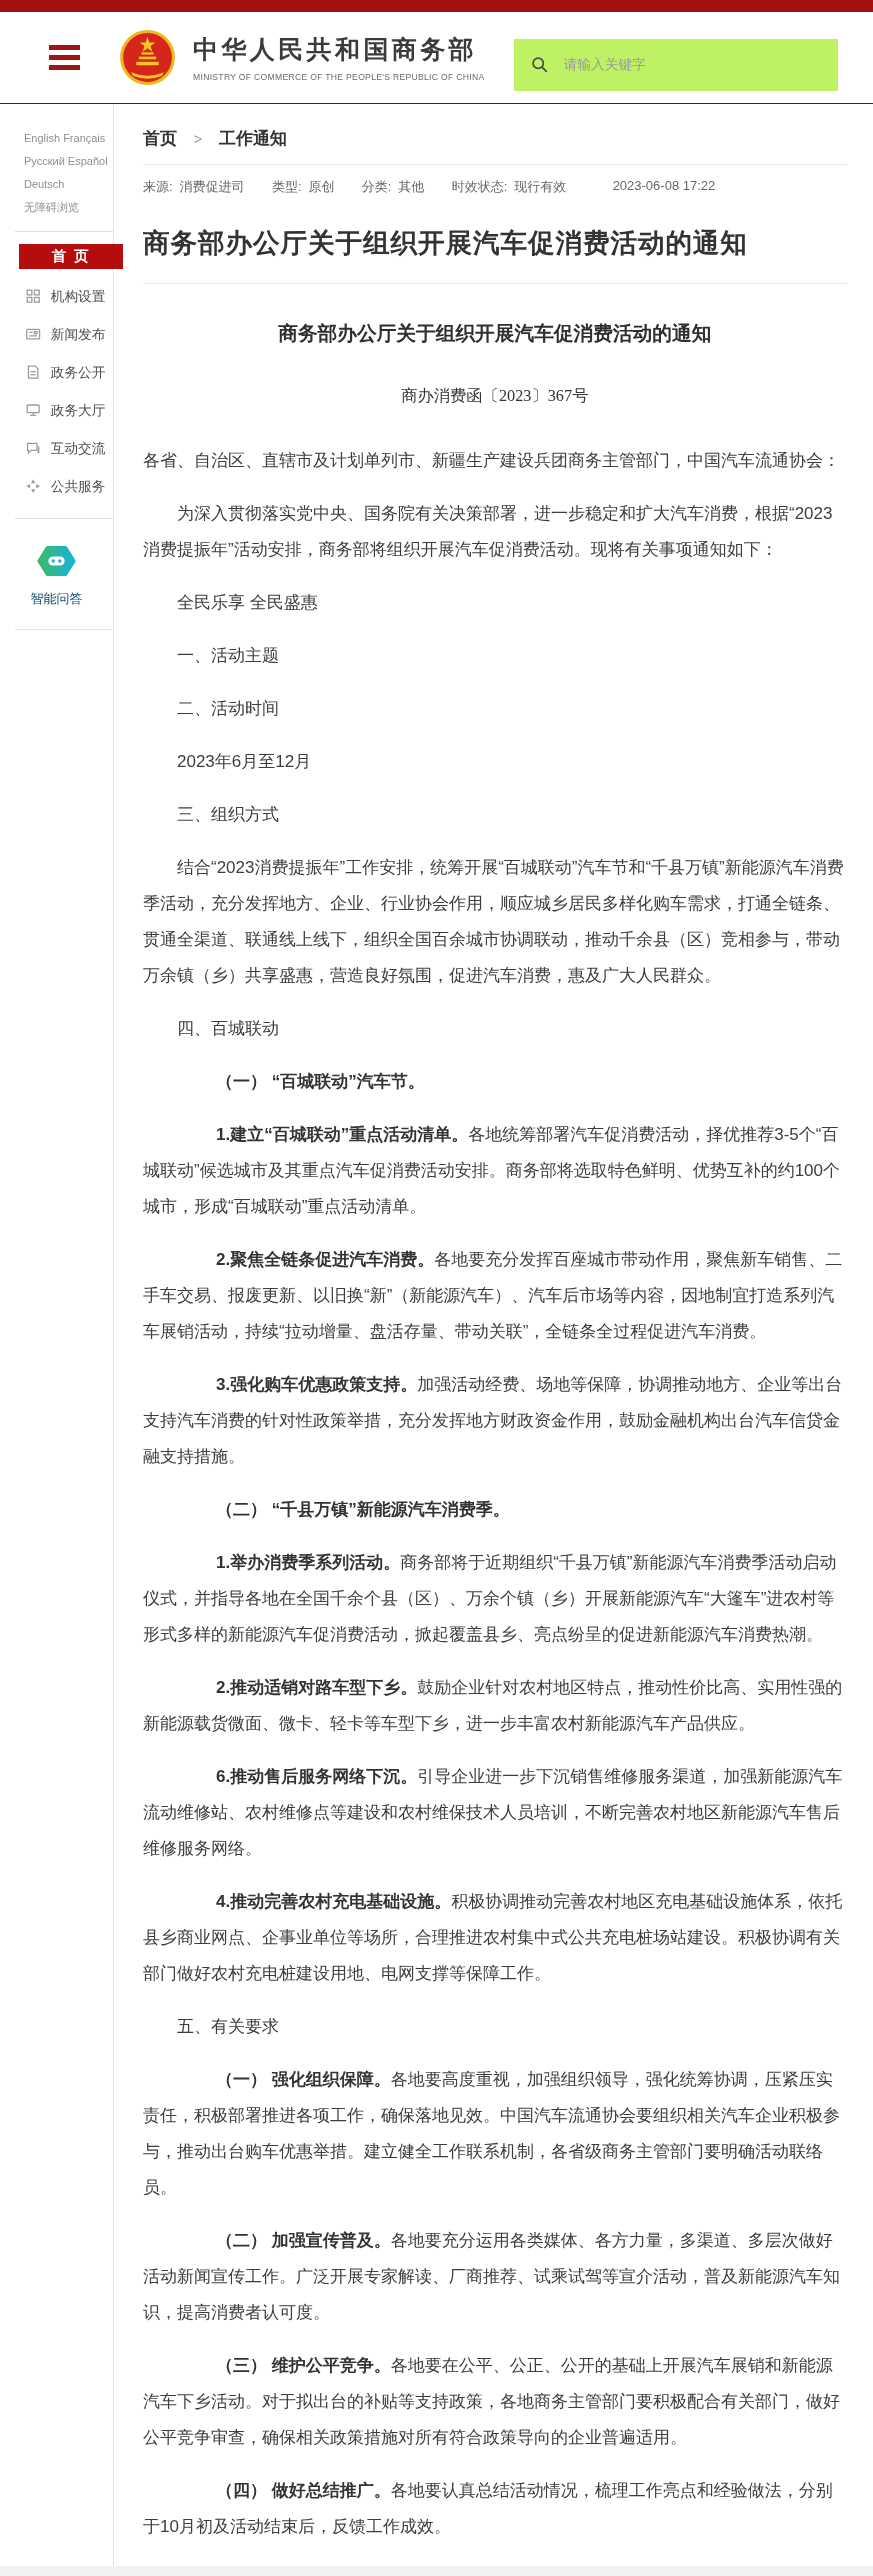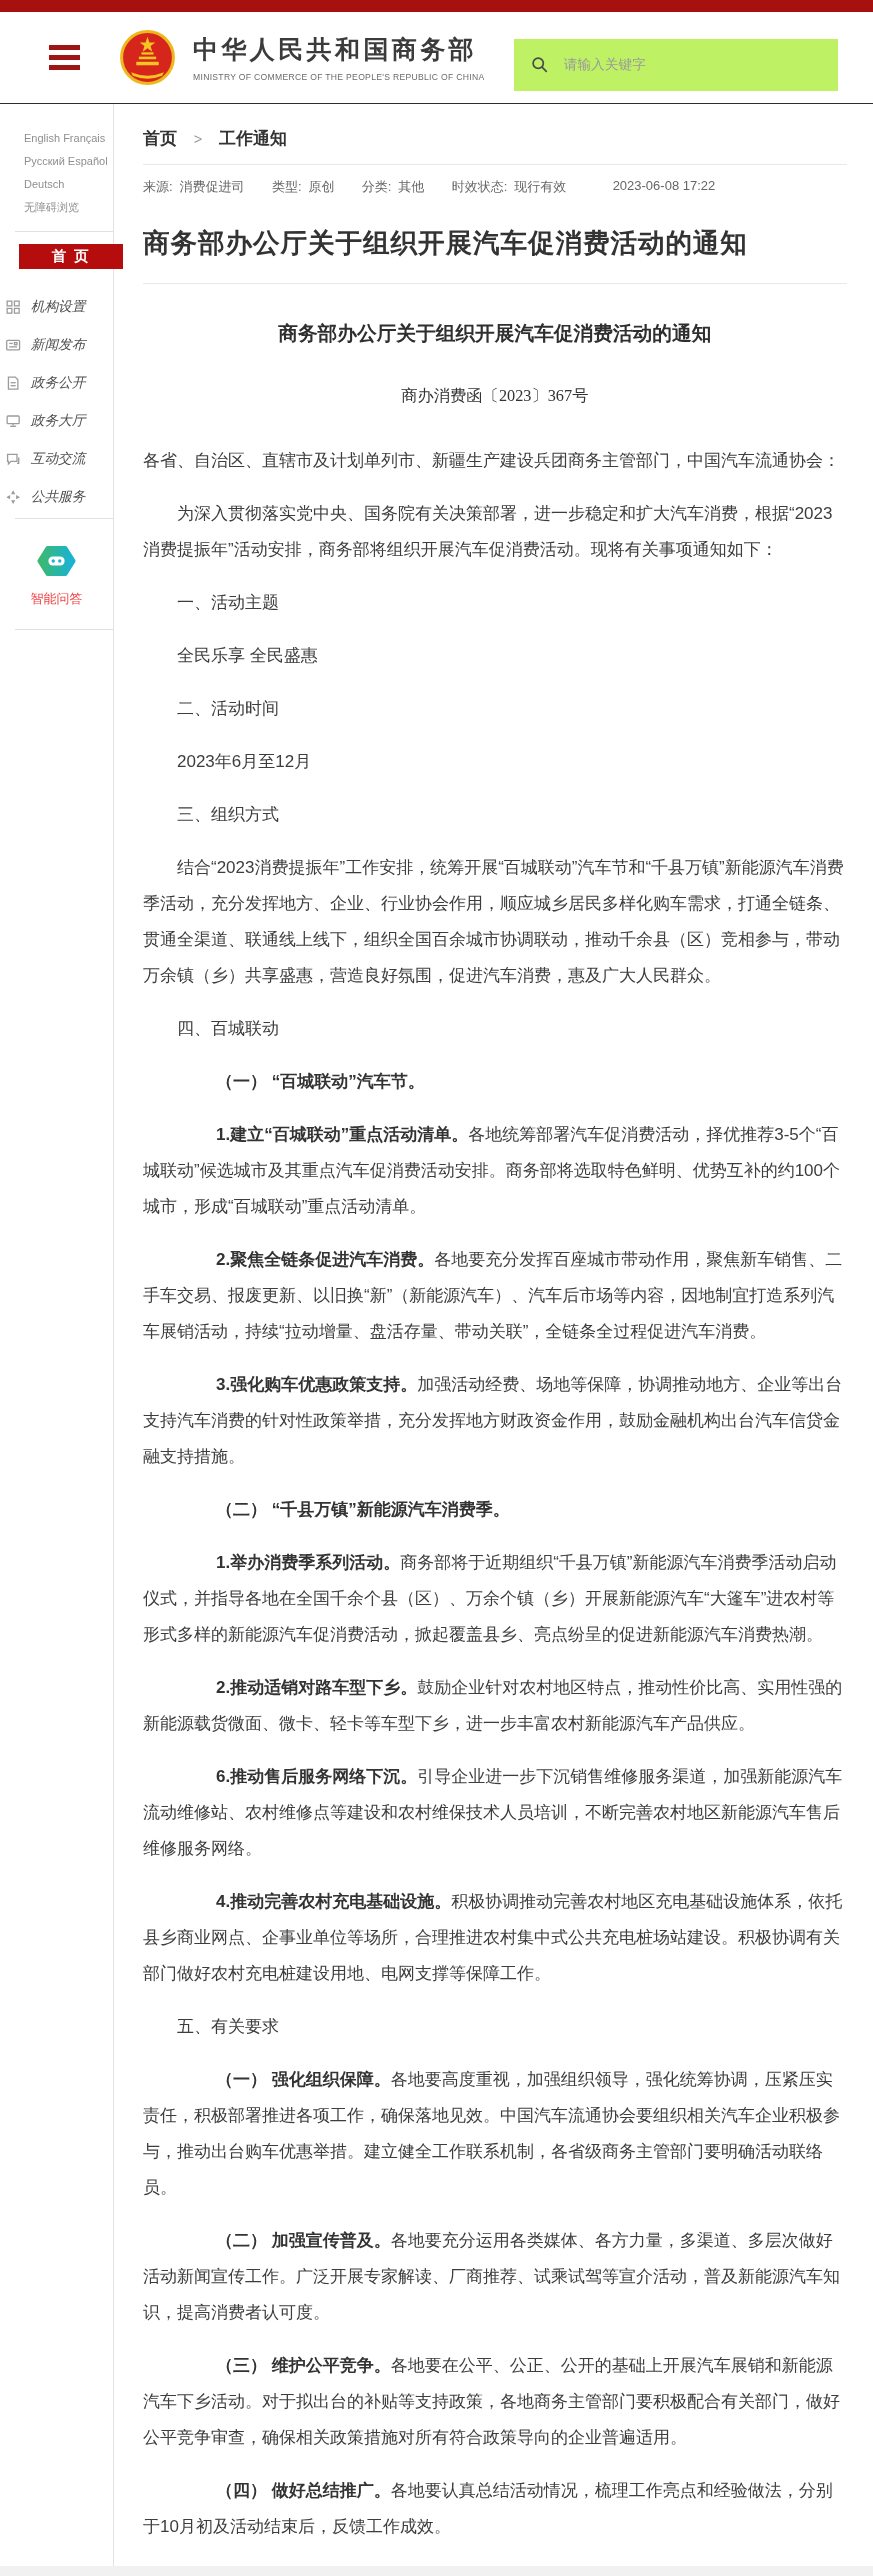--- a/index.html
+++ b/index.html
@@ -23,25 +23,25 @@
   .search input { border: none; outline: none; background: transparent; margin-left: 13.7px; font-size: 13.7px; color: #333; width: 257px; font-family: "Liberation Sans", "DejaVu Sans", sans-serif; }
   .search input::placeholder { color: #9a9a9a; }
 
   
   .main { display: flex; flex: 1 1 auto; }
   aside { width: 114px; border-right: 0.9px solid #e3e3e3; padding-top: 23px; flex: 0 0 auto; }
   .langs { padding-left: 24px; font-size: 11px; color: #8f8f8f; line-height: 23px; }
   .side-divider { border-top: 0.9px solid #e0e0e0; margin: 12px 0 12px 15.4px; }
   .home-btn { display: block; width: 104px; height: 25px; margin-left: 19px; background: #b50d0e; color: #fff; font-size: 14.6px; font-weight: bold; text-align: center; line-height: 25px; letter-spacing: 1.7px; cursor: pointer; }
   .nav { margin-top: 8.6px; }
-  .side-item { display: flex; align-items: flex-end; padding-left: 5px; height: 38px; cursor: pointer; font-style: italic; }
+  .side-item { display: flex; align-items: center; padding-left: 25px; height: 38px; cursor: pointer; }
   .side-item .icn { width: 16.3px; height: 16.3px; margin-right: 9.4px; display: inline-flex; }
   .side-item .lbl { font-size: 13.7px; color: #4f4f4f; }
   .qa { text-align: center; padding: 12px 0 8.6px 0; cursor: pointer; }
-  .qa-label { font-size: 13px; color: #ef4444; margin-top: 8.6px; }
+  .qa-label { font-size: 13px; color: #0c4a6e; margin-top: 8.6px; }
 
   
   .content { flex: 1 1 auto; padding: 0 27.4px 0 29px; }
   .crumbs { padding-top: 23px; font-size: 17px; font-weight: bold; color: #333; }
   .crumbs .sep { color: #999; font-weight: normal; margin: 0 12px; font-size: 14.6px; }
   .rule { border-top: 0.9px solid #e8e8e8; margin-top: 13.7px; }
   .meta { margin-top: 13.7px; font-size: 13px; color: #666; display: flex; }
   .meta .pair { margin-right: 27.4px; white-space: nowrap; }
   .meta .pair .v { margin-left: 6.9px; }
   .meta .dt { margin-left: 19px; white-space: nowrap; }
@@ -214,22 +214,22 @@
       <h1 class="art-title" style="margin-bottom:0;">商务部办公厅关于组织开展汽车促消费活动的通知</h1>
 
       <div class="rule2"></div>
 
       <div class="subtitle">商务部办公厅关于组织开展汽车促消费活动的通知</div>
       <div class="docnum">商办消费函〔2023〕367号</div>
 
       <div class="body" id="article-body">
           <p>各省、自治区、直辖市及计划单列市、新疆生产建设兵团商务主管部门，中国汽车流通协会：</p>
           <p class="indent">为深入贯彻落实党中央、国务院有关决策部署，进一步稳定和扩大汽车消费，根据“2023消费提振年”活动安排，商务部将组织开展汽车促消费活动。现将有关事项通知如下：</p>
+          <p class="indent">全民乐享 全民盛惠</p>
           <p class="indent">一、活动主题</p>
-          <p class="indent">全民乐享 全民盛惠</p>
           <p class="indent">二、活动时间</p>
           <p class="indent">2023年6月至12月</p>
           <p class="indent">三、组织方式</p>
           <p class="indent">结合“2023消费提振年”工作安排，统筹开展“百城联动”汽车节和“千县万镇”新能源汽车消费季活动，充分发挥地方、企业、行业协会作用，顺应城乡居民多样化购车需求，打通全链条、贯通全渠道、联通线上线下，组织全国百余城市协调联动，推动千余县（区）竞相参与，带动万余镇（乡）共享盛惠，营造良好氛围，促进汽车消费，惠及广大人民群众。</p>
           <p class="indent">四、百城联动</p>
           <p class="indent"><b>（一） “百城联动”汽车节。</b></p>
           <p class="indent"><b>1.建立“百城联动”重点活动清单。</b>各地统筹部署汽车促消费活动，择优推荐3-5个“百城联动”候选城市及其重点汽车促消费活动安排。商务部将选取特色鲜明、优势互补的约100个城市，形成“百城联动”重点活动清单。</p>
           <p class="indent"><b>2.聚焦全链条促进汽车消费。</b>各地要充分发挥百座城市带动作用，聚焦新车销售、二手车交易、报废更新、以旧换“新”（新能源汽车）、汽车后市场等内容，因地制宜打造系列汽车展销活动，持续“拉动增量、盘活存量、带动关联”，全链条全过程促进汽车消费。</p>
           <p class="indent"><b>3.强化购车优惠政策支持。</b>加强活动经费、场地等保障，协调推动地方、企业等出台支持汽车消费的针对性政策举措，充分发挥地方财政资金作用，鼓励金融机构出台汽车信贷金融支持措施。</p>
           <p class="indent"><b>（二） “千县万镇”新能源汽车消费季。</b></p>

